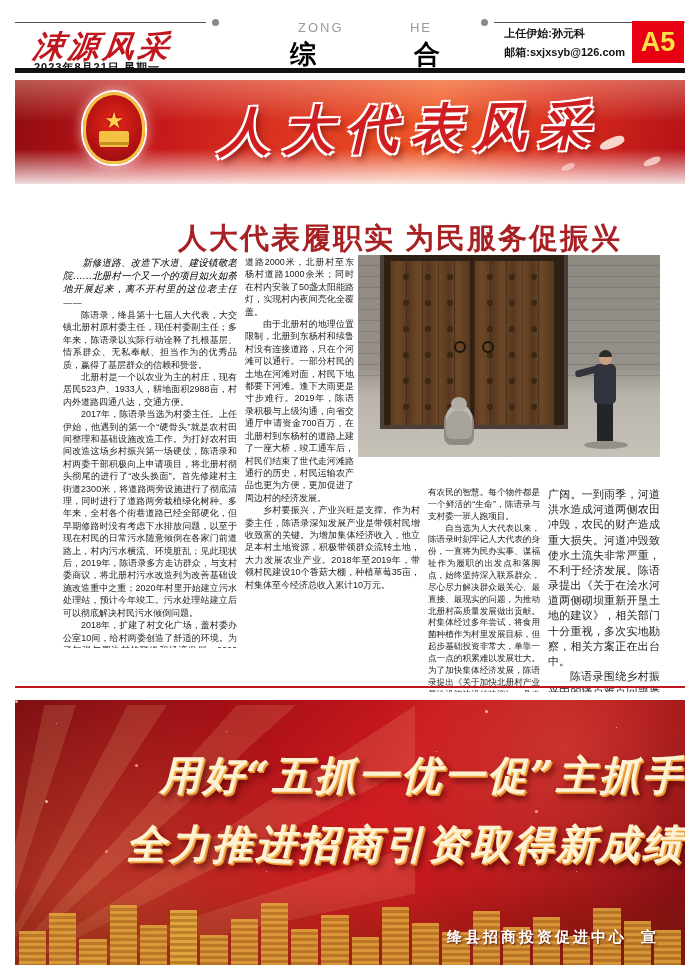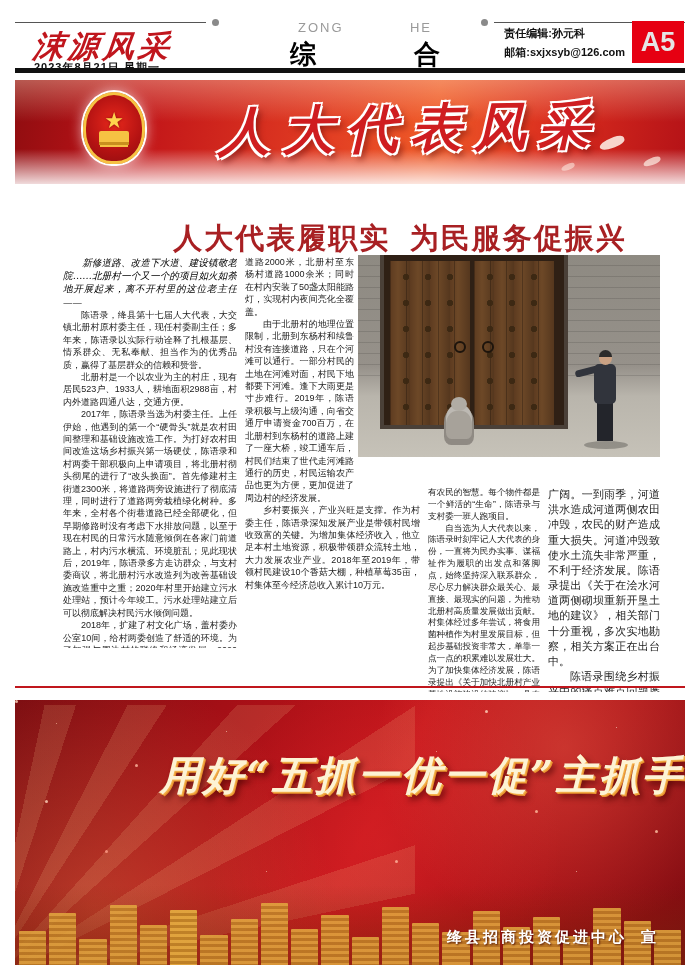--- a/index.html
+++ b/index.html
@@ -11,21 +11,21 @@
   .deco-line { position:absolute; left:15px; right:15px; top:22px; height:1px; display:flex; align-items:center; }
   .deco-line .seg { height:1px; background:#555; flex:1; }
   .deco-line .dot { width:7px; height:7px; border-radius:50%; background:#8a8a8a; margin:0 6px; }
   .deco-line .gapmid { width:250px; }
   .paper-name { position:absolute; left:33px; top:26px; font-family:"DejaVu Serif","Liberation Serif",serif; font-style:italic; font-weight:bold; font-size:31px; color:#c0161d; letter-spacing:4px; transform:skewX(-6deg); }
   .paper-date { position:absolute; left:34px; top:60px; font-size:11px; font-weight:bold; color:#111; letter-spacing:1px; }
   .section-block { position:absolute; left:280px; top:20px; width:170px; text-align:center; }
   .section-py { display:flex; justify-content:space-between; padding:0 18px; color:#9a9a9a; font-size:13px; letter-spacing:2px; }
   .section-cn { display:flex; justify-content:space-between; padding:0 10px; margin-top:2px; color:#000; font-size:26px; font-weight:bold; font-family:"DejaVu Serif","Liberation Serif",serif; }
   .header-right { position:absolute; right:75px; top:24px; text-align:left; font-size:11px; font-weight:bold; color:#111; line-height:19px; }
-  .page-badge { position:absolute; right:16px; top:21px; width:52px; height:42px; background:#e60012; color:#e5e5e5; font-size:27px; font-weight:bold; display:flex; align-items:center; justify-content:center; font-family:"Liberation Sans",sans-serif; }
+  .page-badge { position:absolute; right:16px; top:21px; width:52px; height:42px; background:#e60012; color:#fde047; font-size:27px; font-weight:bold; display:flex; align-items:center; justify-content:center; font-family:"Liberation Sans",sans-serif; }
   .thick-rule { position:absolute; left:15px; right:15px; top:68px; height:5px; background:#111; }
 
   
   .banner { position:absolute; left:15px; right:15px; top:80px; height:104px;
     background:linear-gradient(100deg,#8f0d10 0%,#c01318 18%,#e03a22 45%,#ef5a28 62%,#d92c1e 80%,#b41217 100%);
     overflow:hidden; }
   .banner::before { content:""; position:absolute; left:0; right:0; top:0; height:40%;
     background:linear-gradient(180deg,rgba(255,230,200,.35),rgba(255,255,255,0)); }
   .banner::after { content:""; position:absolute; left:0; right:0; bottom:0; height:34%;
     background:linear-gradient(0deg,rgba(255,255,255,.85),rgba(255,255,255,0)); }
@@ -43,21 +43,21 @@
     transform:rotate(-1deg); }
   .dove { position:absolute; background:rgba(255,245,235,.85); border-radius:60% 40% 50% 50%; transform:rotate(-20deg); z-index:2; }
   .dove.d1 { right:60px; top:58px; width:26px; height:10px; }
   .dove.d2 { right:24px; top:78px; width:18px; height:7px; opacity:.8; }
   .dove.d3 { right:110px; top:84px; width:14px; height:6px; opacity:.6; }
 
   
   .kicker { position:absolute; left:118px; top:190px; font-size:25px; font-weight:bold; color:#111; letter-spacing:3px; font-family:"DejaVu Serif","Liberation Serif",serif; }
   .headline { position:absolute; left:140px; right:40px; top:219px; text-align:center;
     font-size:29px; font-weight:bold; color:#a82023; letter-spacing:2px;
-    font-family:Liberation Mono, monospace; white-space:nowrap; }
+    font-family:Liberation Sans, sans-serif; white-space:nowrap; }
 
   
   .col { position:absolute; overflow:hidden; font-size:9px; line-height:1.38; color:#1c1c1c; }
   .col p { text-indent:2em; text-align:justify; }
   .col p.no-indent { text-indent:0; }
   .col1 { left:63px;  top:256px; width:174px; height:392px; }
   .col2 { left:245px; top:256px; width:175px; height:414px; }
   .col3 { left:428px; top:487px; width:112px; height:205px; font-size:8.6px; }
   .col4 { left:548px; top:487px; width:112px; height:205px; font-size:11px; }
   .col1 p:first-child { font-weight:normal; font-style:italic; font-family:"DejaVu Serif","Liberation Serif",serif; font-size:9.6px; color:#000; }
@@ -150,21 +150,21 @@
     <div class="section-py">
       <span>ZONG</span>
       <span>HE</span>
     </div>
     <div class="section-cn">
       <span>综</span>
       <span>合</span>
     </div>
   </div>
   <div class="header-right">
-    <div>责任编辑:孙元科</div>
+    <div>上任伊始:孙元科</div>
     <div>邮箱:sxjxsyb@126.com</div>
   </div>
   <div class="page-badge">A5</div>
   <div class="thick-rule"></div>
 
   <div class="banner">
     <div class="emblem">
       <div class="star">★</div>
       <div class="gate"></div>
     </div>
@@ -215,20 +215,21 @@
       <div class="hair"></div>
     </div>
   </div>
 
   <div class="red-rule"></div>
 
   <div class="ad">
     <div class="rays"></div>
     <div class="sparkle"></div>
     <div class="ad-line l1">用好“五抓一优一促”主抓手</div>
+    <div class="ad-line l2">全力推进招商引资取得新成绩</div>
     <div class="skyline">
       <div class="b"></div>
         <div class="b"></div>
         <div class="b"></div>
         <div class="b"></div>
         <div class="b"></div>
         <div class="b"></div>
         <div class="b"></div>
         <div class="b"></div>
         <div class="b"></div>

